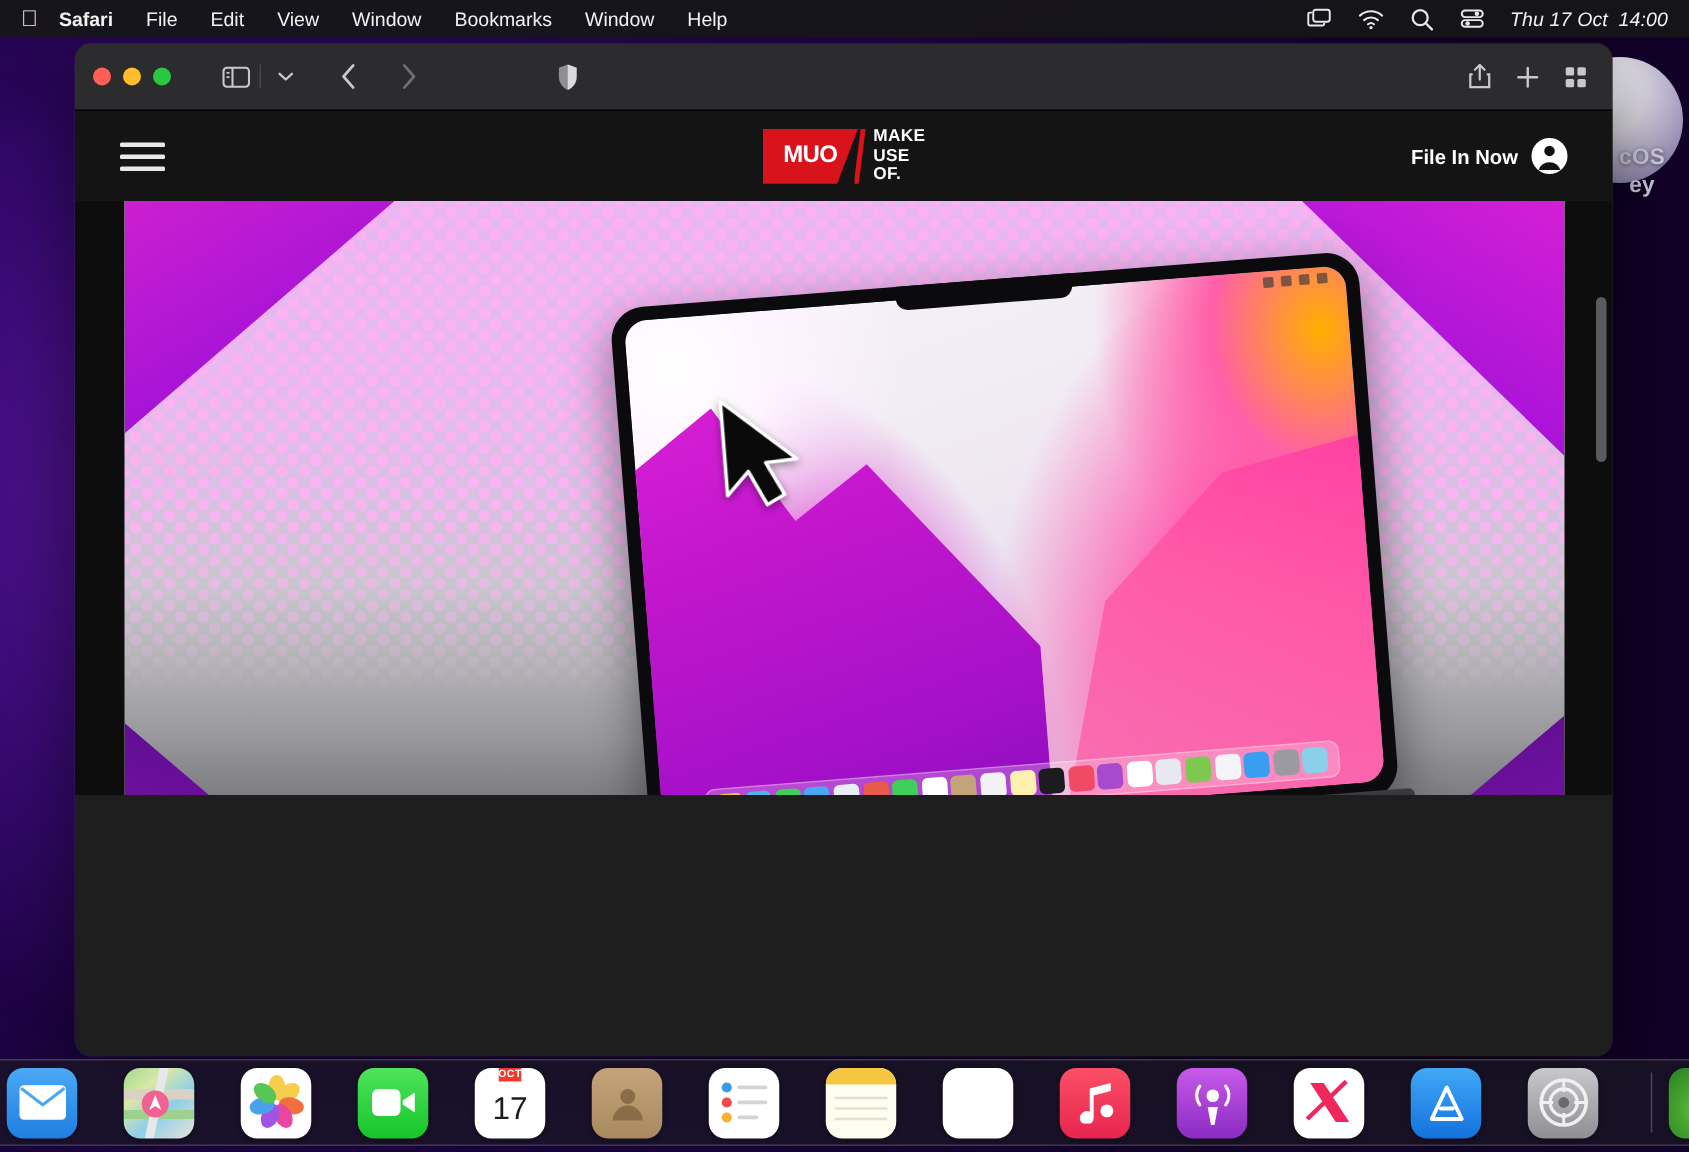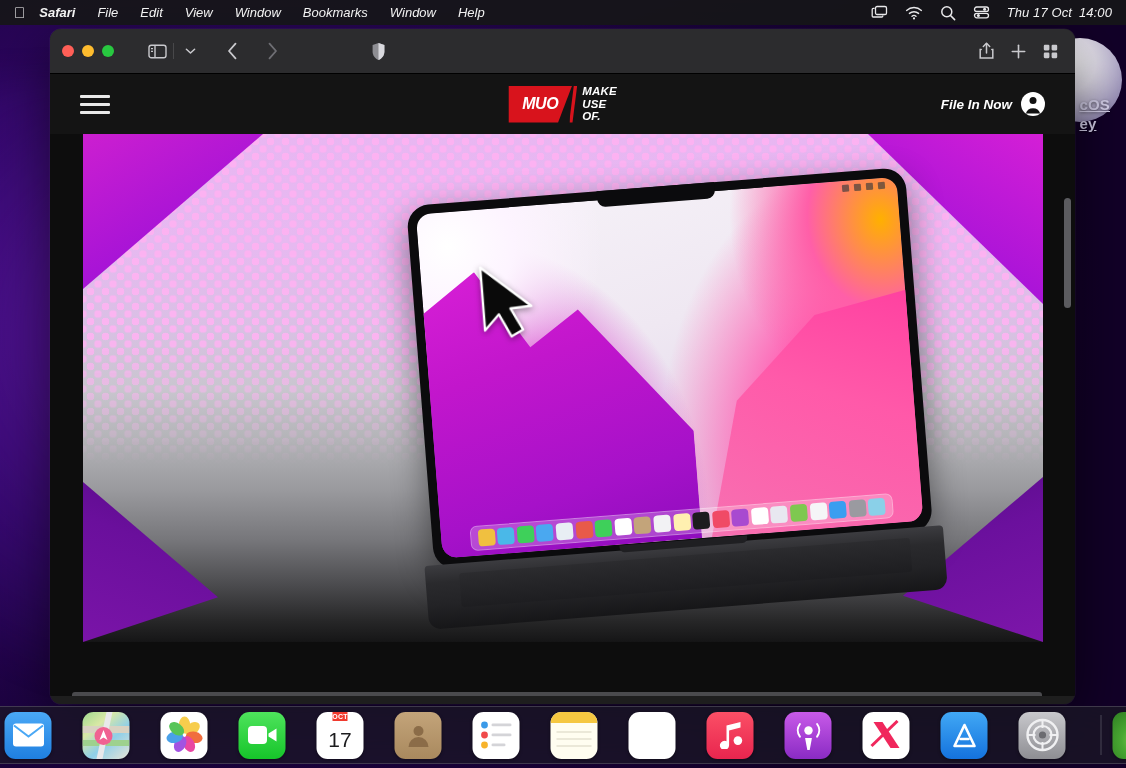--- a/index.html
+++ b/index.html
@@ -19,42 +19,41 @@
   }
   #desktop-glow {
     position:absolute; left:-120px; top:80px; width:640px; height:640px;
     background:radial-gradient(circle at 45% 40%, rgba(130,40,210,.55) 0%, rgba(90,20,170,.25) 45%, transparent 70%);
     filter:blur(16px);
   }
   
   #desktop-text {
     position:absolute; right:16px; top:96px;
     color:#d9d4ee; font-size:15px; font-weight:700; line-height:1.25;
-    text-align:left; letter-spacing:.2px;
+    text-align:center; letter-spacing:.2px;
     text-shadow:0 1px 3px rgba(0,0,0,.5);
-    text-decoration:underline;
   }
   #desktop-orb {
     position:absolute; right:4px; top:38px; width:84px; height:84px;
     border-radius:50%;
     background:radial-gradient(circle at 35% 30%, #ffffff 0%, #e6e2ee 35%, #b9b2cf 60%, #6b5f96 100%);
     filter:blur(.3px);
   }
 
   
   #menubar {
     position:absolute; left:0; top:0; width:1126px; height:25px;
     background:rgba(22,22,24,.92);
     display:flex; align-items:center;
     color:#f2f2f2; font-size:13px;
     z-index:40;
   }
   #menu-left { display:flex; align-items:center; }
   .menu-apple { padding:0 12px 0 14px; font-size:15px; line-height:1; }
-  .menu-item { padding:0 11px; white-space:nowrap;font-style:italic; }
+  .menu-item { padding:0 11px; white-space:nowrap; }
   .menu-item.bold { font-weight:700; padding-left:2px; }
   #menu-right { margin-left:auto; display:flex; align-items:center; gap:16px; padding-right:14px;font-style:italic; }
   #menu-right .mi-icon { display:flex; align-items:center; justify-content:center; width:18px; height:18px; }
   #clock { font-size:13px; white-space:nowrap; letter-spacing:.1px; }
   #clock .datepart { margin-right:7px; }
 
   
   #safari {
     position:absolute; left:50px; top:29px; width:1025px; height:675px;
     background:#1e1e1e;
@@ -87,21 +86,21 @@
     background:#1f1f21; border-radius:7px;
     display:flex; align-items:center; justify-content:center;
     color:#e8e8ea; font-size:13.5px;
     border:.5px solid #3a3a3c;
   }
   #addressbar .lock { margin-right:6px; display:flex; }
   #reload { position:absolute; right:10px; display:flex; color:#c7c7cc; }
   #tb-right { margin-left:auto; display:flex; align-items:center; gap:6px; }
 
   
-  #page { height:622px; background:#0d0d0d; position:relative; overflow:hidden;font-style:italic; }
+  #page { height:456px; background:#0d0d0d; position:relative; overflow:hidden; }
   #site-header {
     height:60px; background:#141414;
     display:flex; align-items:center; padding:0 30px;
     position:relative;
   }
   #hamburger { display:flex; flex-direction:column; gap:5px; width:30px; }
   #hamburger span { display:block; height:3px; background:#e9e9e9; border-radius:1px; }
   #logo { position:absolute; left:50%; transform:translateX(-50%); display:flex; align-items:center; }
   #logo-mark {
     width:64px; height:37px; background:#d8131c;

